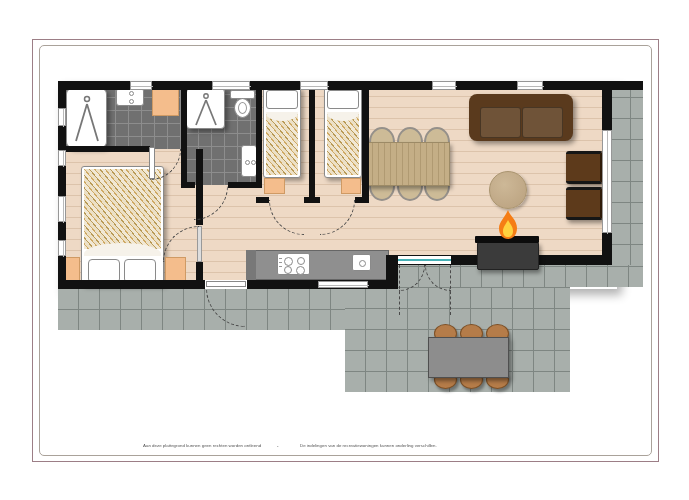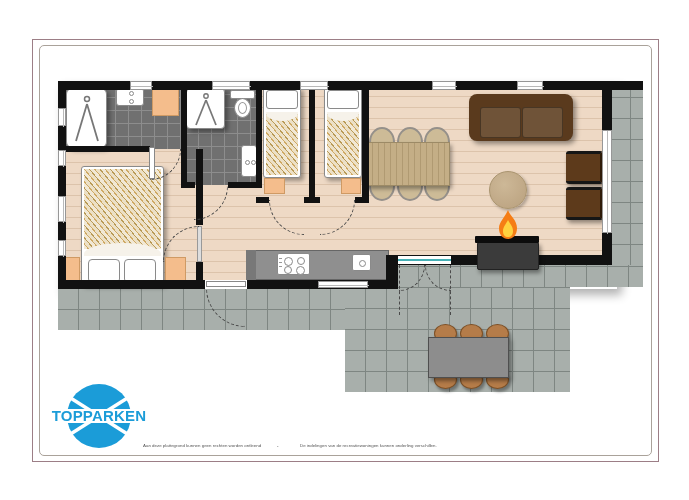--- a/index.html
+++ b/index.html
@@ -212,31 +212,20 @@
       <path d="M11 10 C13 14 16 16 16 21 C16 25 14 27 11 27 C8 27 6 25 6 21 C6 17 9 14 11 10Z" fill="#ffd23f"></path>
     </svg>
   </div>
 
   <div class="abs arc-br" style="left:150px;top:149px;width:31px;height:31px;z-index:10;"></div>
   <div class="abs arc-br" style="left:194px;top:186px;width:34px;height:34px;z-index:10;"></div>
   <div class="abs arc-tl" style="left:163px;top:226px;width:36px;height:36px;z-index:10;"></div>
   <div class="abs arc-bl" style="left:269px;top:200px;width:35px;height:35px;z-index:10;"></div>
   <div class="abs arc-br" style="left:320px;top:200px;width:35px;height:35px;z-index:10;"></div>
 
-  <div class="abs" style="left:44px;top:383px;width:110px;height:66px;z-index:11;">
-    <svg width="110" height="66" viewBox="0 0 110 66" style="position:absolute;left:0;top:0;">
-      <circle cx="55" cy="33" r="32" fill="#1b9cd8"></circle>
-      <line x1="55" y1="33" x2="25" y2="14" stroke="#fff" stroke-width="3.5"></line>
-      <line x1="55" y1="33" x2="85" y2="14" stroke="#fff" stroke-width="3.5"></line>
-      <line x1="55" y1="33" x2="25" y2="52" stroke="#fff" stroke-width="3.5"></line>
-      <line x1="55" y1="33" x2="85" y2="52" stroke="#fff" stroke-width="3.5"></line>
-      <rect x="0" y="26" width="110" height="14" fill="#fff"></rect>
-    </svg>
-    <div style="position:absolute;left:0;top:25px;width:110px;text-align:center;font-size:15px;line-height:16px;font-weight:bold;color:#1b9cd8;letter-spacing:0.2px;text-shadow:0 0 2px #fff,0 0 2px #fff;">TOPPARKEN</div>
-  </div>
 
   <div class="abs" style="left:0;top:440px;width:689px;height:14px;z-index:11;color:#555;">
     <span style="position:absolute;left:143px;top:3px;font-size:8px;transform:scale(0.55);transform-origin:left top;white-space:nowrap;">Aan deze plattegrond kunnen geen rechten worden ontleend</span>
     <span style="position:absolute;left:277px;top:3px;font-size:8px;transform:scale(0.55);transform-origin:left top;">-</span>
     <span style="position:absolute;left:300px;top:3px;font-size:8px;transform:scale(0.55);transform-origin:left top;white-space:nowrap;">De indelingen van de recreatiewoningen kunnen onderling verschillen.</span>
   </div>
 
 </div>
 
 </body></html>

